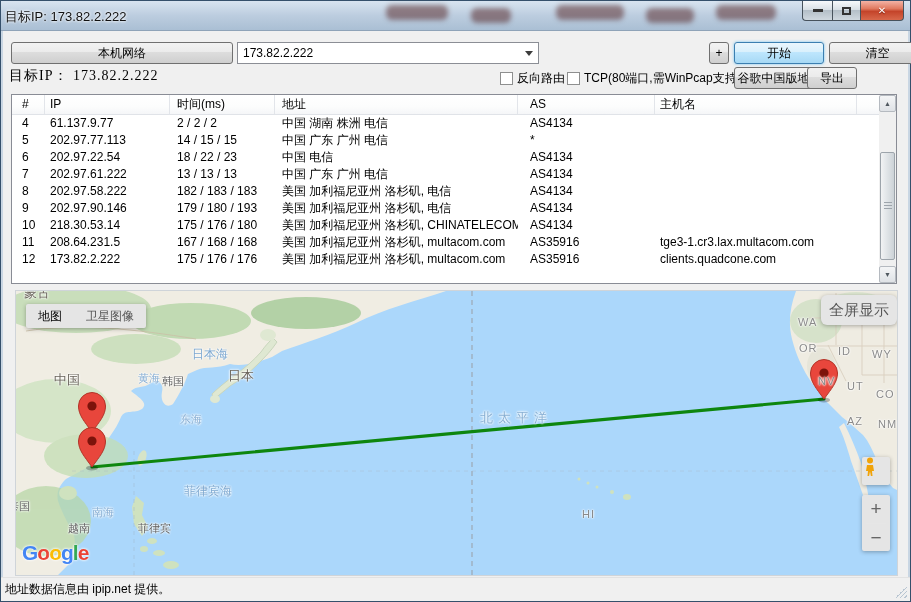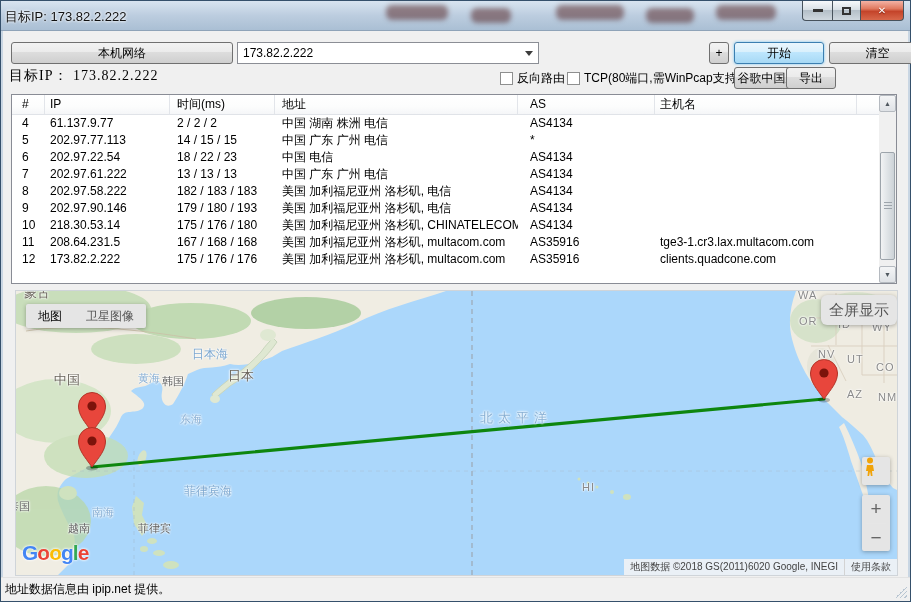--- a/index.html
+++ b/index.html
@@ -78,21 +78,21 @@
   .map { position:absolute; left:14px; top:289px; width:883px; height:286px; overflow:hidden;
     background:#abd7fb; border:1px solid #cfd4d9; }
   .map svg { position:absolute; left:0; top:0; }
   .mlabel { position:absolute; white-space:nowrap;
     text-shadow:0 0 2px #fff,0 0 2px #fff,0 0 3px #fff; }
   .mlabel.country { font-size:13px; color:#69635a; }
   .mlabel.place-sm { font-size:11px; color:#5c5c5c;font-family:Liberation Mono, monospace; }
   .mlabel.sea { font-size:12px; color:#7ba7d0; }
   .mlabel.sea-sm { font-size:11px; color:#84acd3; }
   .mlabel.sea-lg { font-size:13px; color:#85aed3; letter-spacing:5px; }
-  .mlabel.state { font-size:11px; color:#8a8a8a; letter-spacing:1px; }
+  .mlabel.state { font-size:11px; color:#8a8a8a; letter-spacing:1px;margin-top:27px; }
 
   .map-ctl { position:absolute; background:#e5e5e5; box-shadow:0 1px 4px rgba(0,0,0,.3); }
   .maptype { left:10px; top:13px; height:24px; display:flex; align-items:center; border-radius:2px; }
   .maptype span { padding:0 12px; font-size:12px; }
   .maptype .sel { color:#000; }
   .maptype .unsel { color:#565656; }
   .fullscreen { right:0; top:4px; width:76px; height:30px; display:flex; align-items:center;
     justify-content:center; font-size:15px; color:#565656; border-radius:6px; }
   .pegman { right:7px; top:166px; width:28px; height:28px; border-radius:2px;
     display:flex; align-items:center; justify-content:center; }
@@ -166,21 +166,21 @@
     <span class="checkbox"></span>
     <span class="checklabel">反向路由</span>
   </div>
   <div class="checkwrap" style="left:566px;top:69px">
     <span class="checkbox"></span>
     <span class="checklabel">TCP(80端口,需WinPcap支持)</span>
   </div>
   <div class="btn" style="left:733px;top:66px;width:91px">
     <span>谷歌中国版地图</span>
   </div>
-  <div class="btn" style="left:785px;top:66px;width:50px">
+  <div class="btn" style="left:806px;top:66px;width:50px">
     <span>导出</span>
   </div>
 
   <div class="trace-table">
     <div class="t-grid t-header">
       <span class="c0">#</span>
       <span class="c1">IP</span>
       <span class="c2">时间(ms)</span>
       <span class="c3">地址</span>
       <span class="c4">AS</span>
@@ -381,24 +381,20 @@
         <circle cx="8" cy="3.5" r="3" fill="#f0a30a"></circle>
         <path d="M5,8 L11,8 L12,14 L10,14 L10.5,19 L8.9,19 L8,14.5 L7.1,19 L5.5,19 L6,14 L4,14 Z" fill="#f0a30a"></path>
       </svg>
     </div>
     <div class="map-ctl zoombox">
       <div class="zoombtn">+</div>
       <div class="sep"></div>
       <div class="zoombtn">−</div>
     </div>
     <div class="glogo" id="google-logo"><span style="color: rgb(66, 133, 244);">G</span><span style="color: rgb(234, 67, 53);">o</span><span style="color: rgb(251, 188, 5);">o</span><span style="color: rgb(66, 133, 244);">g</span><span style="color: rgb(52, 168, 83);">l</span><span style="color: rgb(234, 67, 53);">e</span></div>
-    <div class="attrib">
-      <span class="seg">地图数据 ©2018 GS(2011)6020 Google, INEGI</span>
-      <span class="seg">使用条款</span>
-    </div>
   </div>
 
   <div class="statusbar">
     <span>地址数据信息由 ipip.net 提供。</span>
   </div>
   <div class="grip"></div>
 
 </div>
 
 </body></html>

